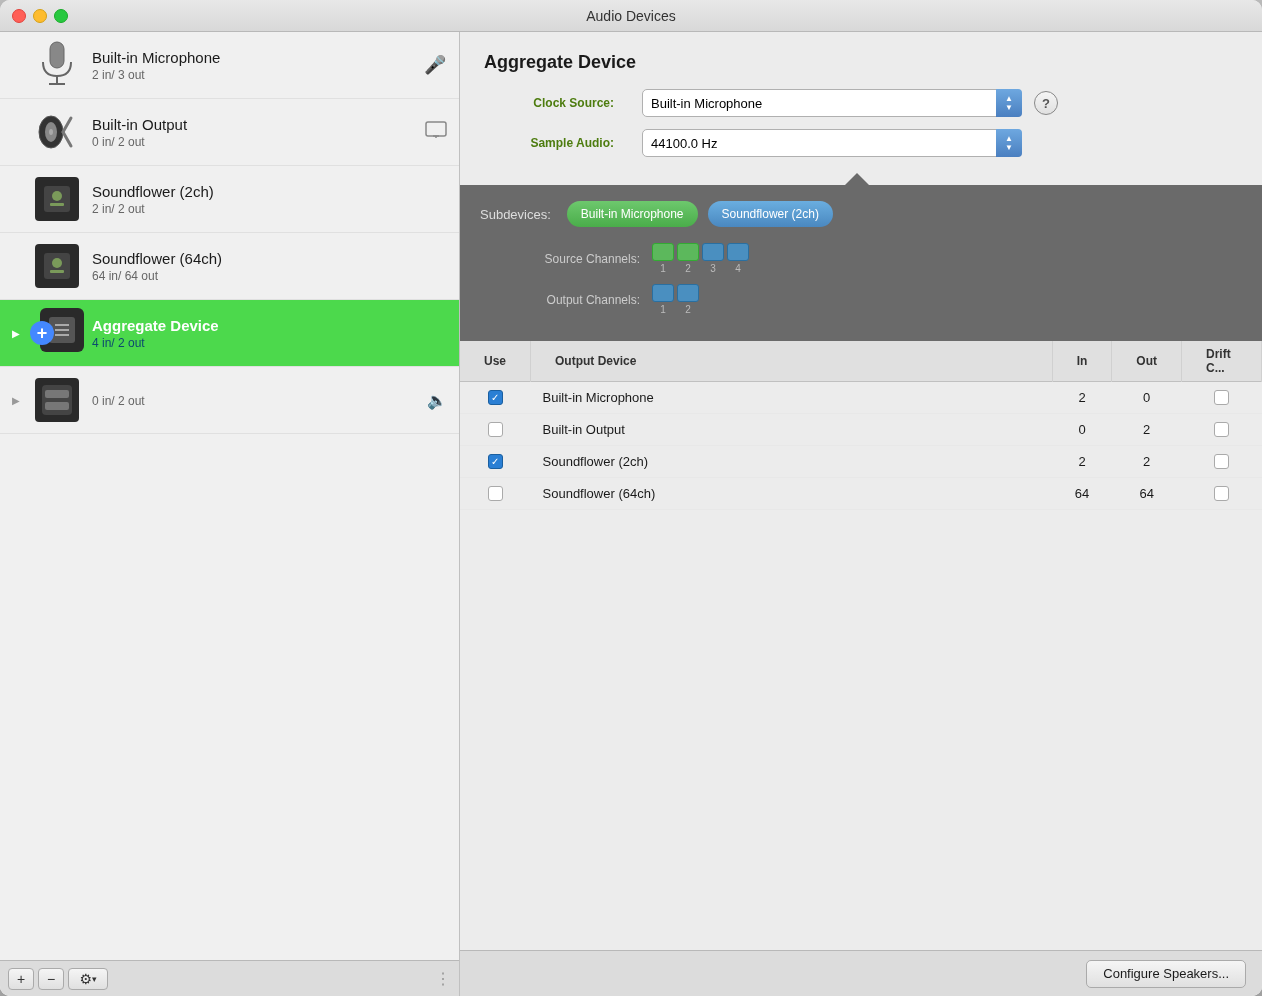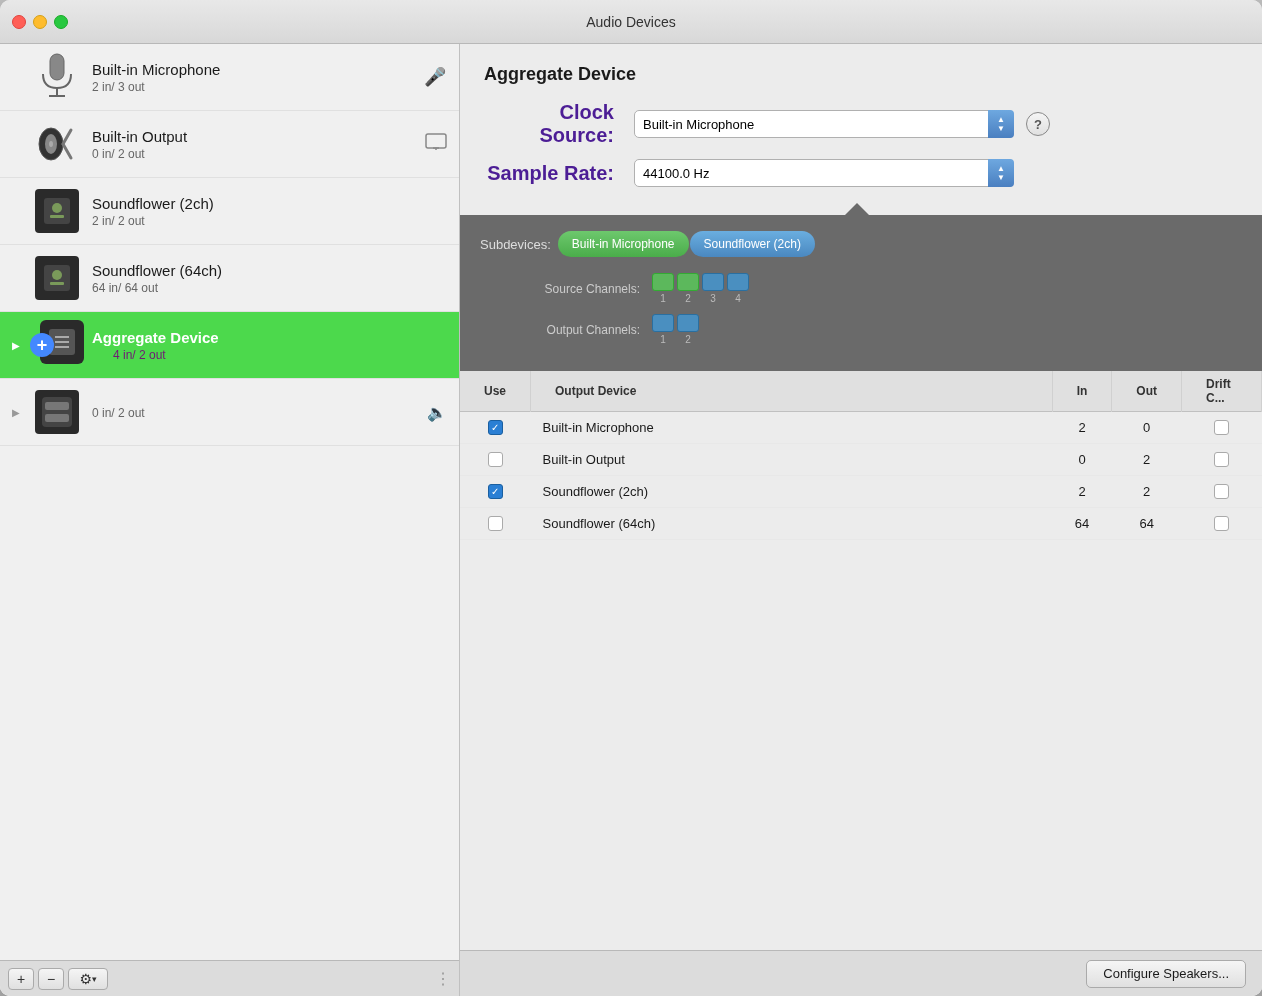--- a/index.html
+++ b/index.html
@@ -17,21 +17,21 @@
       min-height: 996px;
       background: #ececec;
       border-radius: 10px;
       box-shadow: 0 20px 60px rgba(0,0,0,0.5);
       overflow: hidden;
       display: flex;
       flex-direction: column;
     }
     .titlebar {
       background: linear-gradient(to bottom, #e8e8e8, #d8d8d8);
-      height: 44px;
+      height: 32px;
       display: flex;
       align-items: center;
       padding: 0 12px;
       border-bottom: 1px solid #b8b8b8;
       position: relative;
     }
     .traffic-lights {
       display: flex;
       gap: 7px;
       align-items: center;
@@ -77,21 +77,21 @@
       padding: 8px 12px;
       cursor: pointer;
       border-bottom: 1px solid #e0e0e0;
       min-height: 60px;
       position: relative;
     }
     .device-item.selected {
       background: #4cd94c;
     }
     .device-item.selected .device-name { color: white; font-weight: bold; }
-    .device-item.selected .device-info { color: #701a75; margin-left: 21px; }
+    .device-item.selected .device-info { color: #0c4a6e; }
     .device-play-arrow {
       width: 16px;
       margin-right: 4px;
       color: #4cd94c;
       font-size: 10px;
     }
     .device-item.selected .device-play-arrow { color: white; }
     .device-icon {
       width: 50px;
       height: 50px;
@@ -156,26 +156,26 @@
       font-weight: bold;
       color: #1a1a1a;
       margin-bottom: 16px;
     }
     .detail-row {
       display: flex;
       align-items: center;
       margin-bottom: 12px;
     }
     .detail-label {
-      font-size: 20px;
+      font-size: 12px;
       font-weight: 600;
-      color: #4c1d95;
+      color: #4d7c0f;
       width: 130px;
       text-align: right;
-      margin-right: 20px;
+      margin-right: 28px;
     }
     .select-wrapper {
       position: relative;
       flex: 1;
       max-width: 380px;
     }
     .select-wrapper select {
       width: 100%;
       height: 28px;
       border: 1px solid #b0b0b0;
@@ -228,21 +228,21 @@
     
     .subdevices-area {
       background: #6a6a6a;
       margin: 0;
       padding: 16px 20px;
       position: relative;
     }
     .subdevices-row {
       display: flex;
       align-items: center;
-      gap: 1px;
+      gap: 10px;
       margin-bottom: 16px;
     }
     .subdevices-label {
       color: #ddd;
       font-size: 13px;
       margin-right: 6px;
     }
     .subdevice-btn {
       height: 26px;
       padding: 0 14px;
@@ -538,21 +538,21 @@
             </select>
             <div class="select-arrows select-arrows-blue">
               <span class="select-arrow-up">▲</span>
               <span class="select-arrow-down">▼</span>
             </div>
           </div>
           <div class="help-btn">?</div>
         </div>
 
         <div class="detail-row">
-          <span class="detail-label">Sample Rate:</span>
+          <span class="detail-label">Sample Audio:</span>
           <div class="select-wrapper">
             <select>
               <option>44100.0 Hz</option>
             </select>
             <div class="select-arrows" style="background:linear-gradient(to bottom, #6ea8e0, #4a7fc0);">
               <span class="select-arrow-up">▲</span>
               <span class="select-arrow-down">▼</span>
             </div>
           </div>
         </div>

